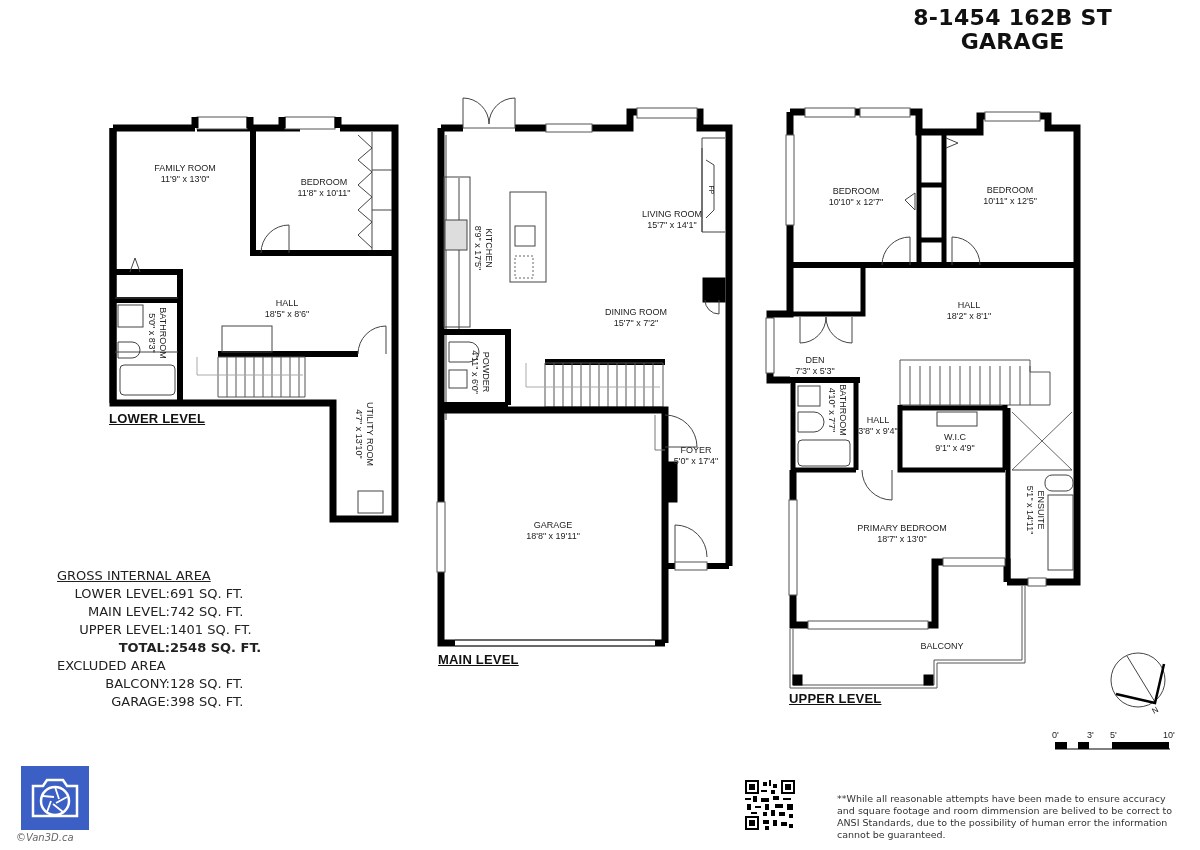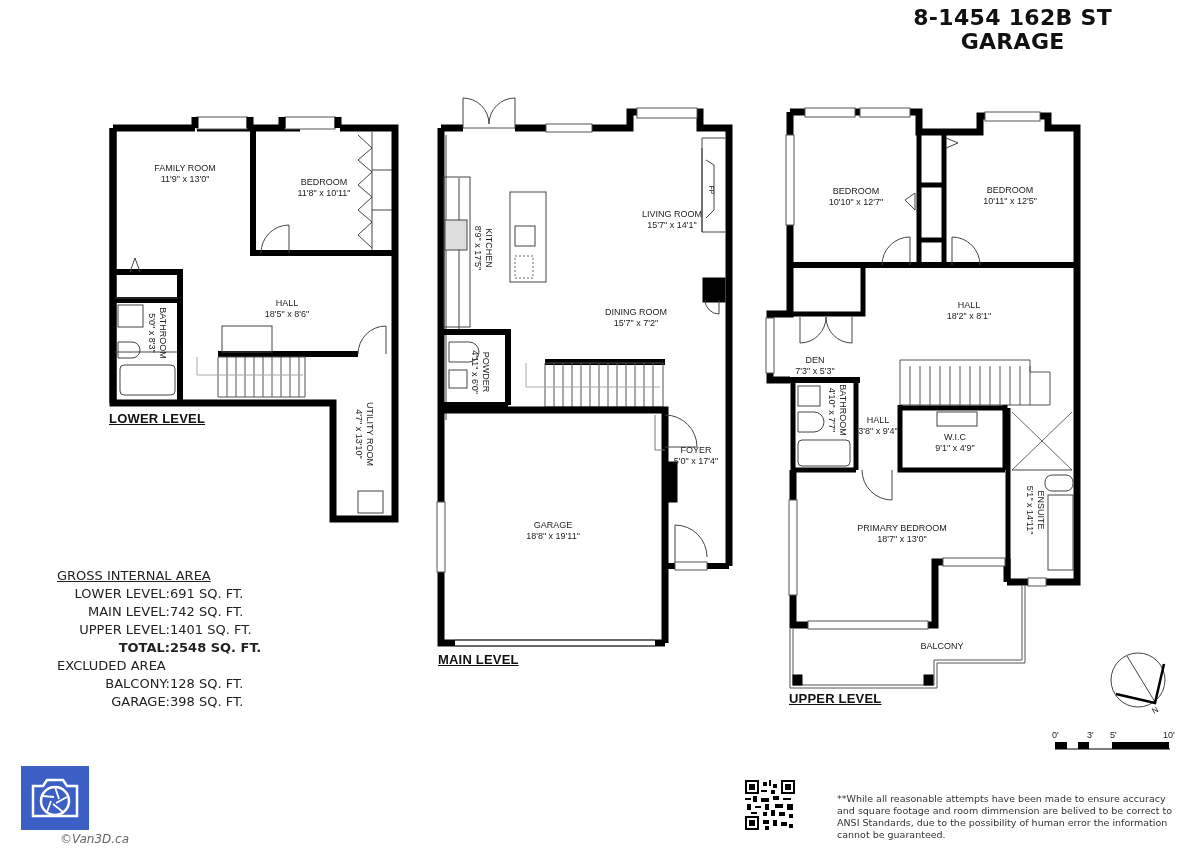--- a/index.html
+++ b/index.html
@@ -9,21 +9,21 @@
   .room{position:absolute;text-align:center;font-family:"Liberation Sans",sans-serif;font-size:9px;line-height:11px;color:#222;white-space:nowrap;transform:translate(-50%,-50%);}
   .room.v{transform:translate(-50%,-50%) rotate(90deg);}
   .level{position:absolute;font-family:"Liberation Sans",sans-serif;font-weight:bold;font-size:13px;letter-spacing:0.2px;text-decoration:underline;}
   .area{position:absolute;left:57px;top:567px;font-family:"DejaVu Sans",sans-serif;font-size:13px;line-height:18px;color:#222;}
   .area .hdr{text-decoration:underline;}
   .area .row{display:flex;}
   .area .row .k{width:113px;text-align:right;}
   .area .row.total{font-weight:bold;}
   .disclaimer{position:absolute;left:837px;top:769px;width:345px;font-family:"DejaVu Sans",sans-serif;font-size:9.5px;line-height:12px;color:#333;margin-top:24px;}
   .logo{position:absolute;left:21px;top:766px;width:68px;height:64px;background:#3b5fc4;}
-  .logo-text{position:absolute;left:16px;top:832px;font-family:"DejaVu Sans",sans-serif;font-style:italic;font-size:12px;color:#666;margin-left:44px;}
+  .logo-text{position:absolute;left:16px;top:832px;font-family:"DejaVu Sans",sans-serif;font-style:italic;font-size:10px;color:#666;}
   .qr{position:absolute;left:745px;top:780px;width:50px;height:50px;}
   .scale-lbl{position:absolute;font-family:"Liberation Sans",sans-serif;font-size:9px;color:#222;}
 </style>
 </head>
 <body>
 
 <div class="title">
   <div>8-1454 162B ST</div>
   <div>GARAGE</div>
 </div>

